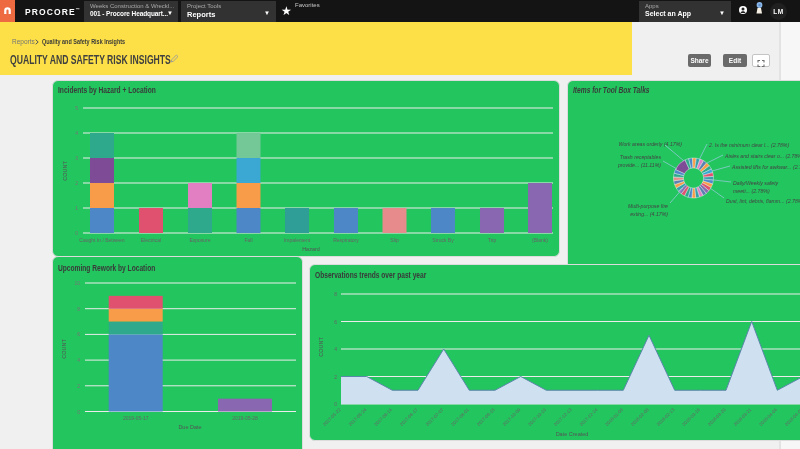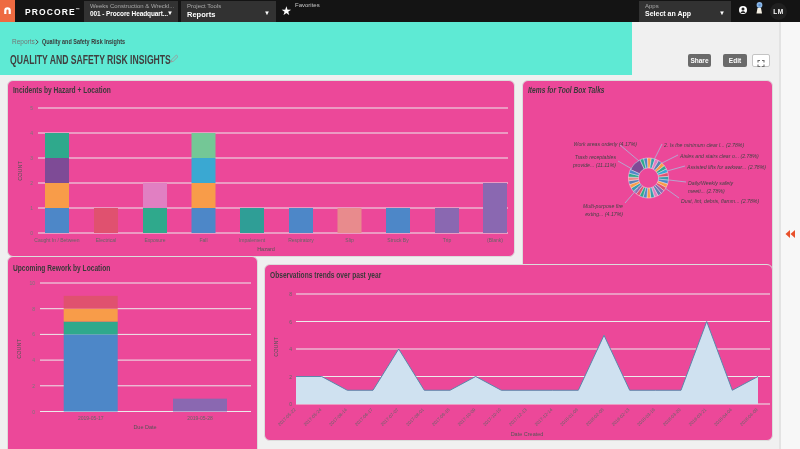--- a/index.html
+++ b/index.html
@@ -2,23 +2,23 @@
 <html><head><meta charset="utf-8">
 <style>
 * { margin:0; padding:0; box-sizing:border-box; }
 html,body { width:800px; height:449px; font-family:"Liberation Sans", sans-serif; background:#f0f0f0; overflow:hidden; }
 .topbar { position:absolute; left:0; top:0; width:800px; height:22px; background:#141414; }
 .logo-sq { position:absolute; left:0; top:0; width:15px; height:22px; background:#ee6a41; }
 .dd { position:absolute; top:1px; height:21px; background:#323232; color:#fff; }
 .dd .sub { position:absolute; left:6px; top:2px; font-size:6px; color:#a9a9a9; white-space:nowrap; }
 .dd .main { position:absolute; left:6px; top:9px; font-size:7.5px; font-weight:bold; color:#fff; white-space:nowrap; }
 .caret { position:absolute; top:9px; font-size:6px; color:#fff; }
-.whiteband { position:absolute; left:0; top:22px; width:632px; height:53px; background:#5eead4; }
+.whiteband { position:absolute; left:0; top:22px; width:632px; height:53px; background:#fde047; }
 .sidep { position:absolute; left:779px; top:22px; width:21px; height:427px; background:#f7f7f7; border-left:2px solid #e3e3e3; }
-.card { position:absolute; background:#ec4899; border:1px solid #dcdcdc; border-radius:6px; }
+.card { position:absolute; background:#22c55e; border:1px solid #dcdcdc; border-radius:6px;margin-left:45px; }
 .ctitle { position:absolute; left:5px; top:4px; font-size:8.5px; font-weight:bold; color:#3a3a3a; white-space:nowrap; transform:scaleX(0.78); transform-origin:0 0; }
 .btn { position:absolute; top:32px; height:13px; background:#6a6a6a; color:#fff; font-size:6.5px; font-weight:bold; text-align:center; border-radius:2px; }
 </style></head>
 <body>
 <div class="topbar">
   <div class="logo-sq"><svg width="15" height="22" viewBox="0 0 15 22">
         <path d="M4.2 14 L4.2 10.6 A3.3 3.3 0 0 1 7.5 7.3 A3.3 3.3 0 0 1 10.8 10.6 L10.8 14 L8.6 14 L8.6 10.7 A1.1 1.1 0 0 0 7.5 9.6 A1.1 1.1 0 0 0 6.4 10.7 L6.4 14 Z" fill="#fff"></path>
       </svg></div>
   <div style="position:absolute;left:25px;top:7px;font-size:8.5px;font-weight:bold;color:#fff;letter-spacing:1.1px;">PROCORE<span style="font-size:4px;vertical-align:top;">™</span></div>
   <div class="dd" style="left:84px;width:94px;">

